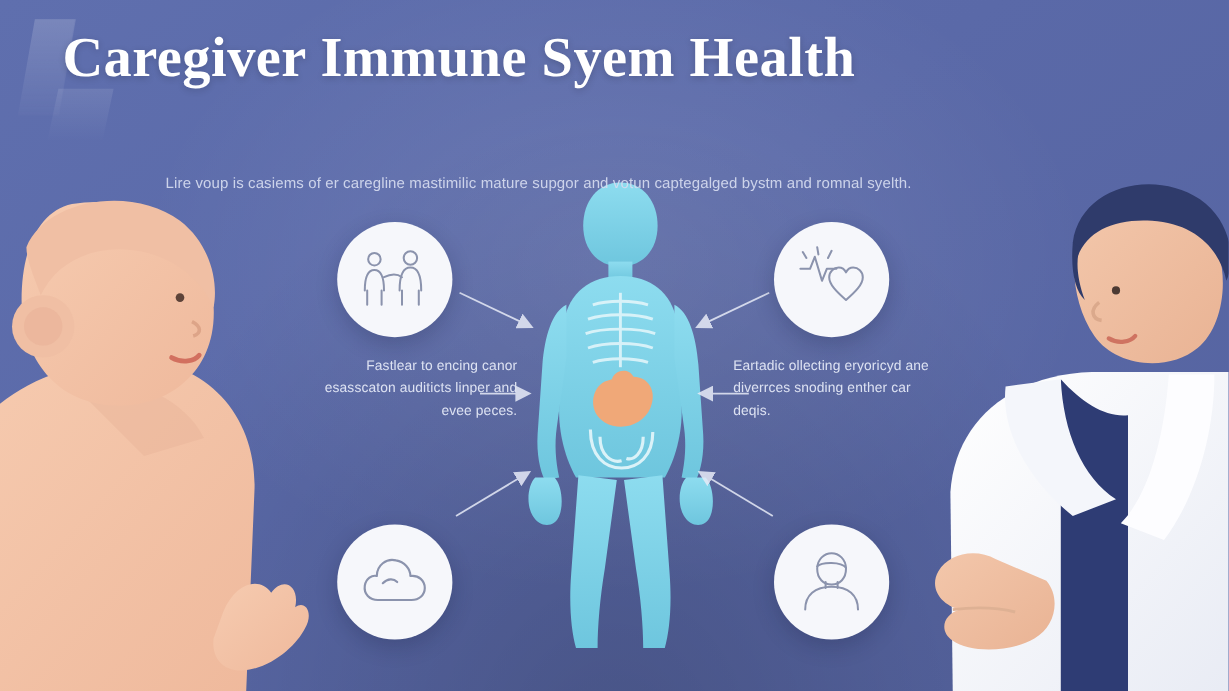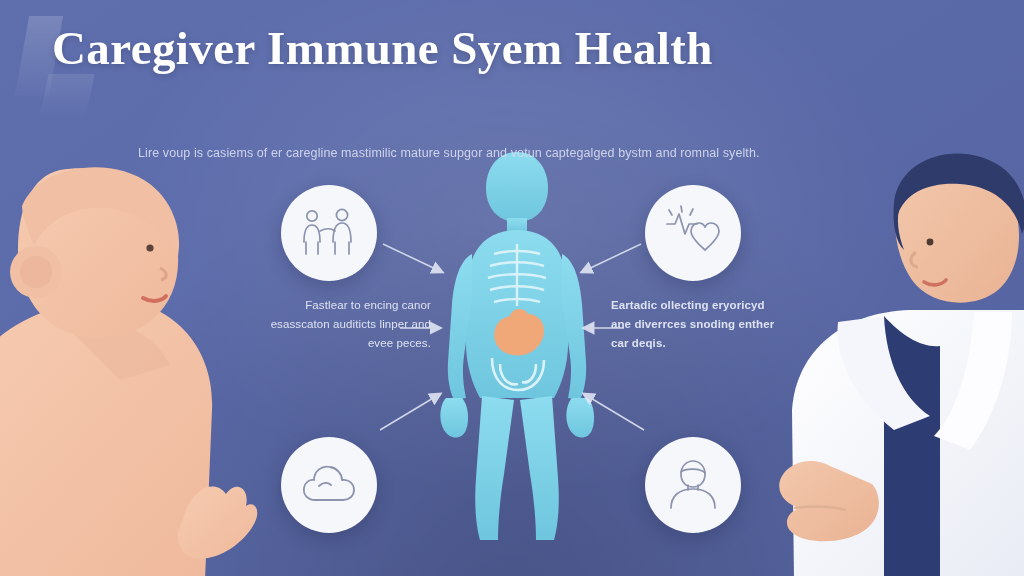--- a/index.html
+++ b/index.html
@@ -112,21 +112,21 @@
   
   .caption {
     position: absolute;
     color: #dde2f2;
     font-size: 11.5px;
     line-height: 1.65;
     width: 175px;
     letter-spacing: 0.1px;
   }
   .caption-left { left: 256px; top: 296px; text-align: right; }
-  .caption-right { left: 611px; top: 296px; text-align: left; font-weight: bold; }
+  .caption-right { left: 611px; top: 296px; text-align: left; }
 
   
   .arrows {
     position: absolute;
     inset: 0;
     pointer-events: none;
   }
 </style>
 </head>
 <body>

